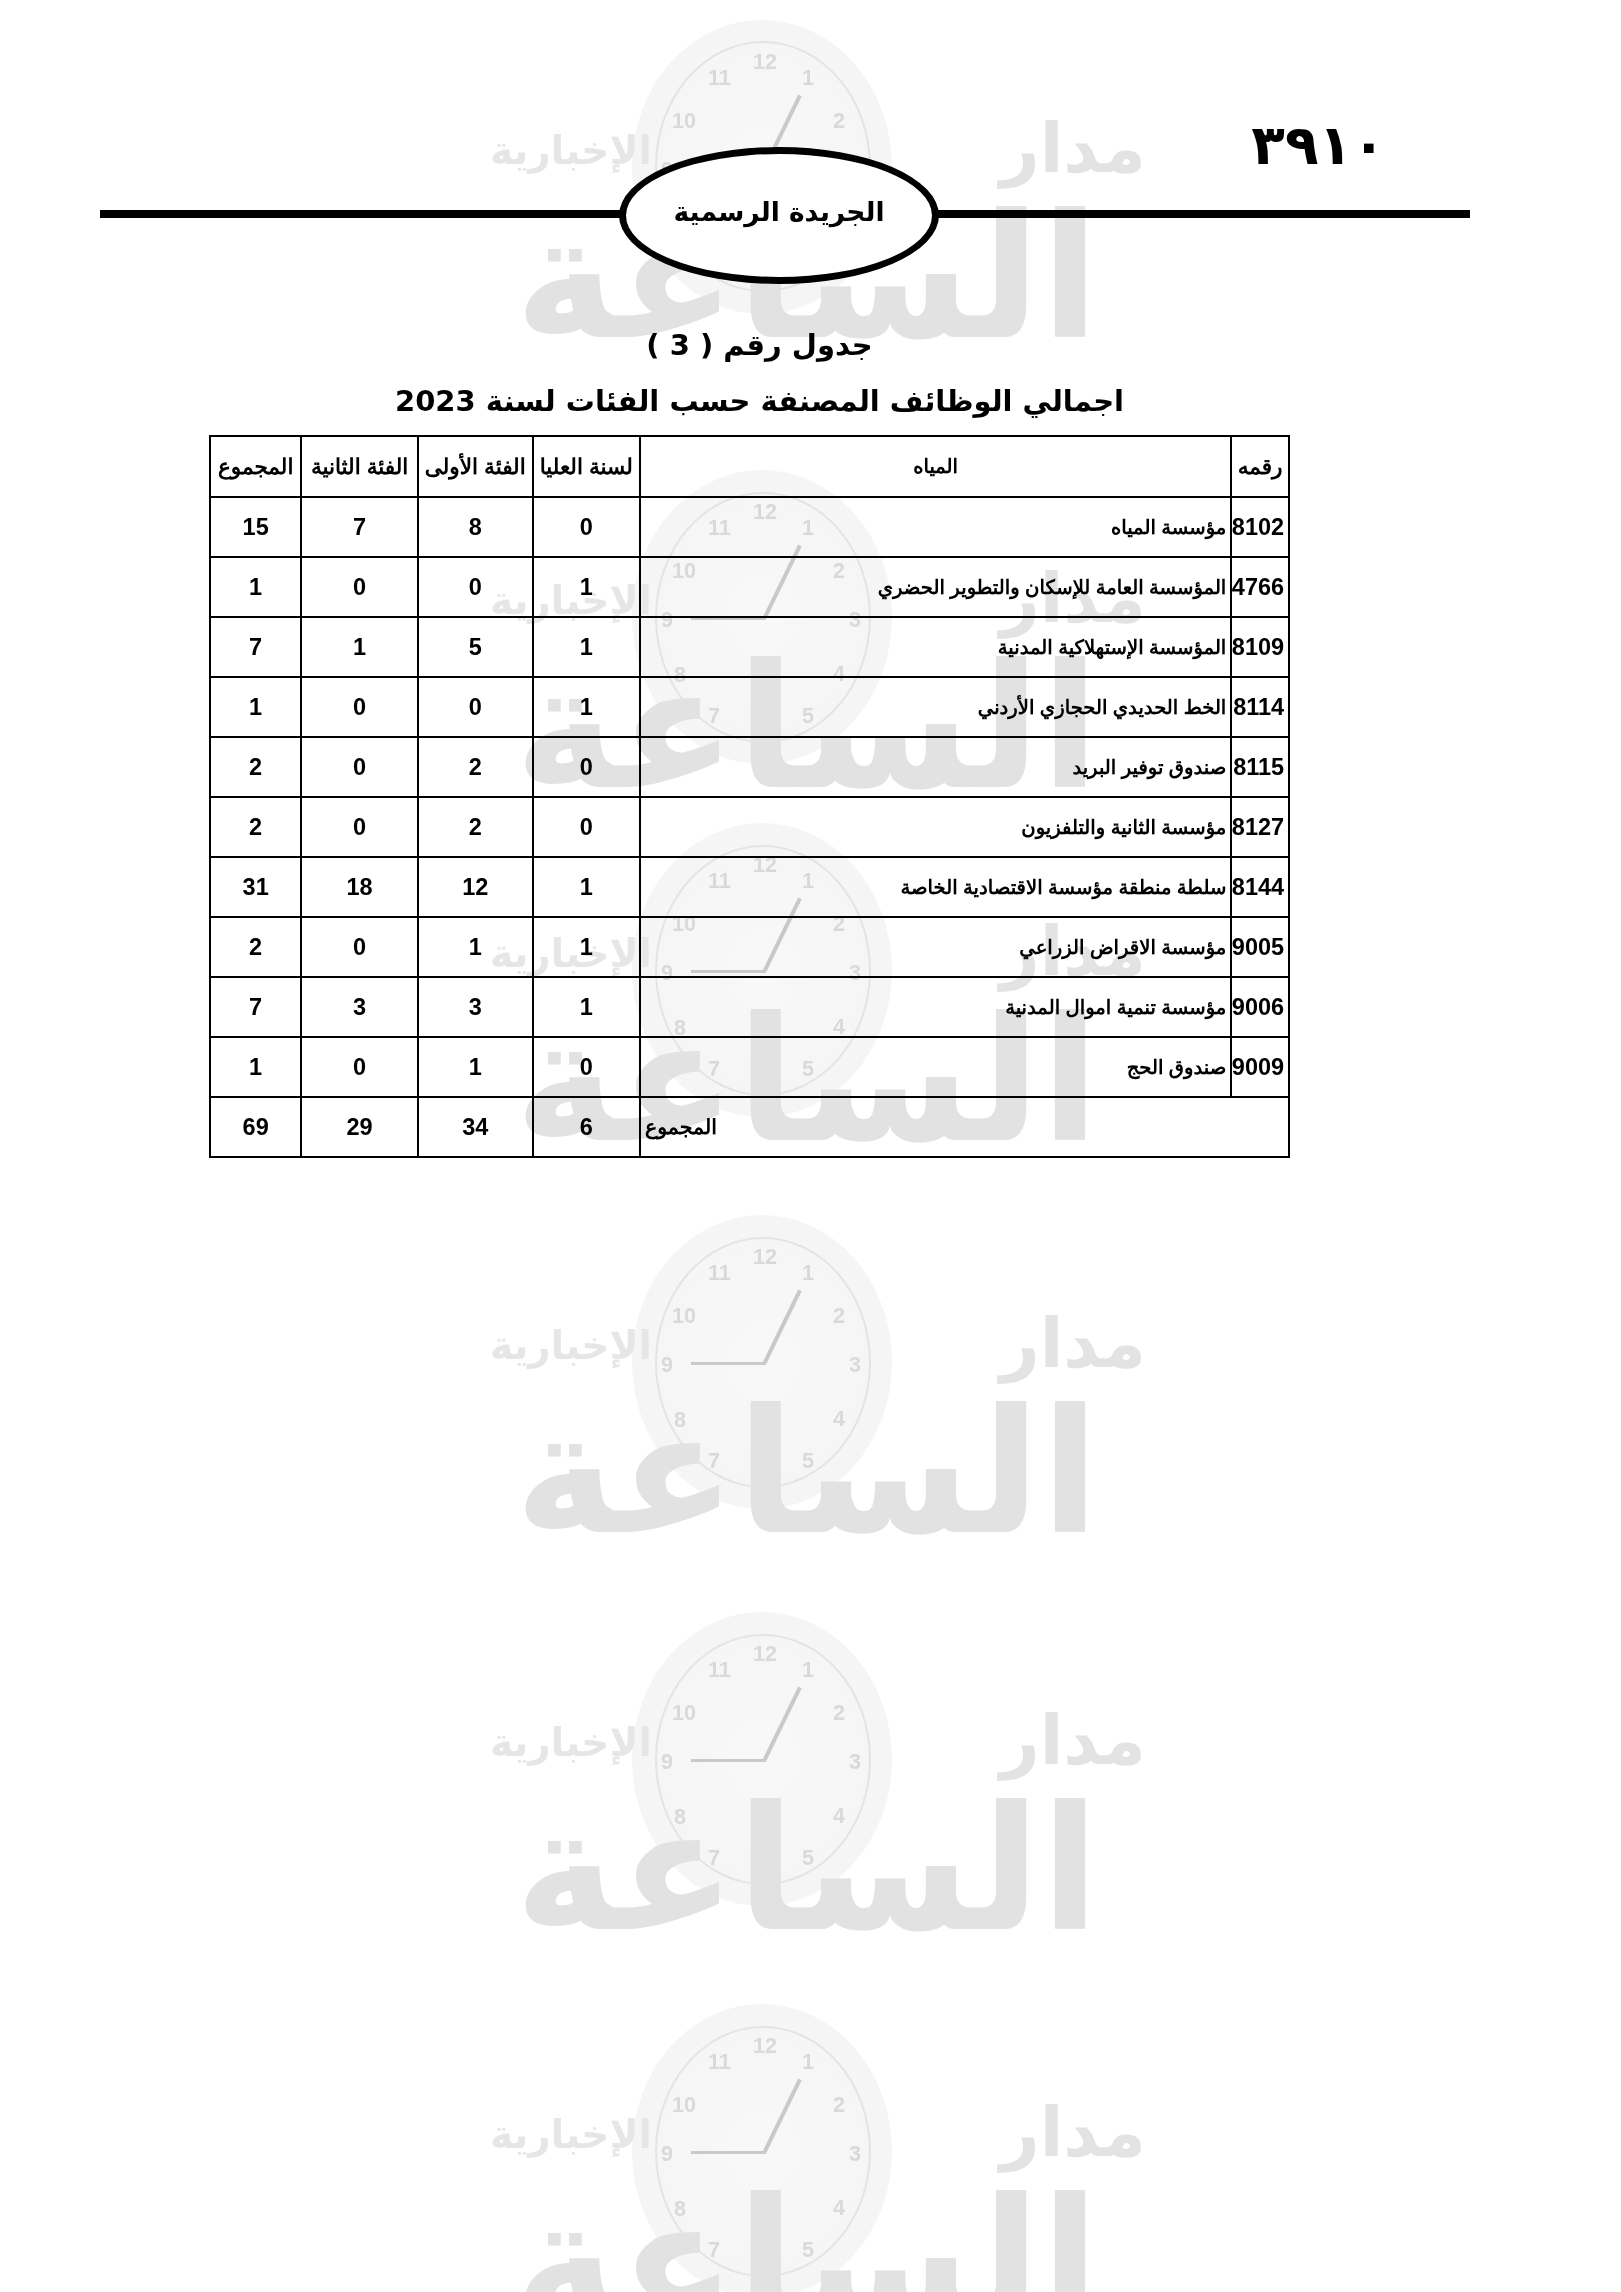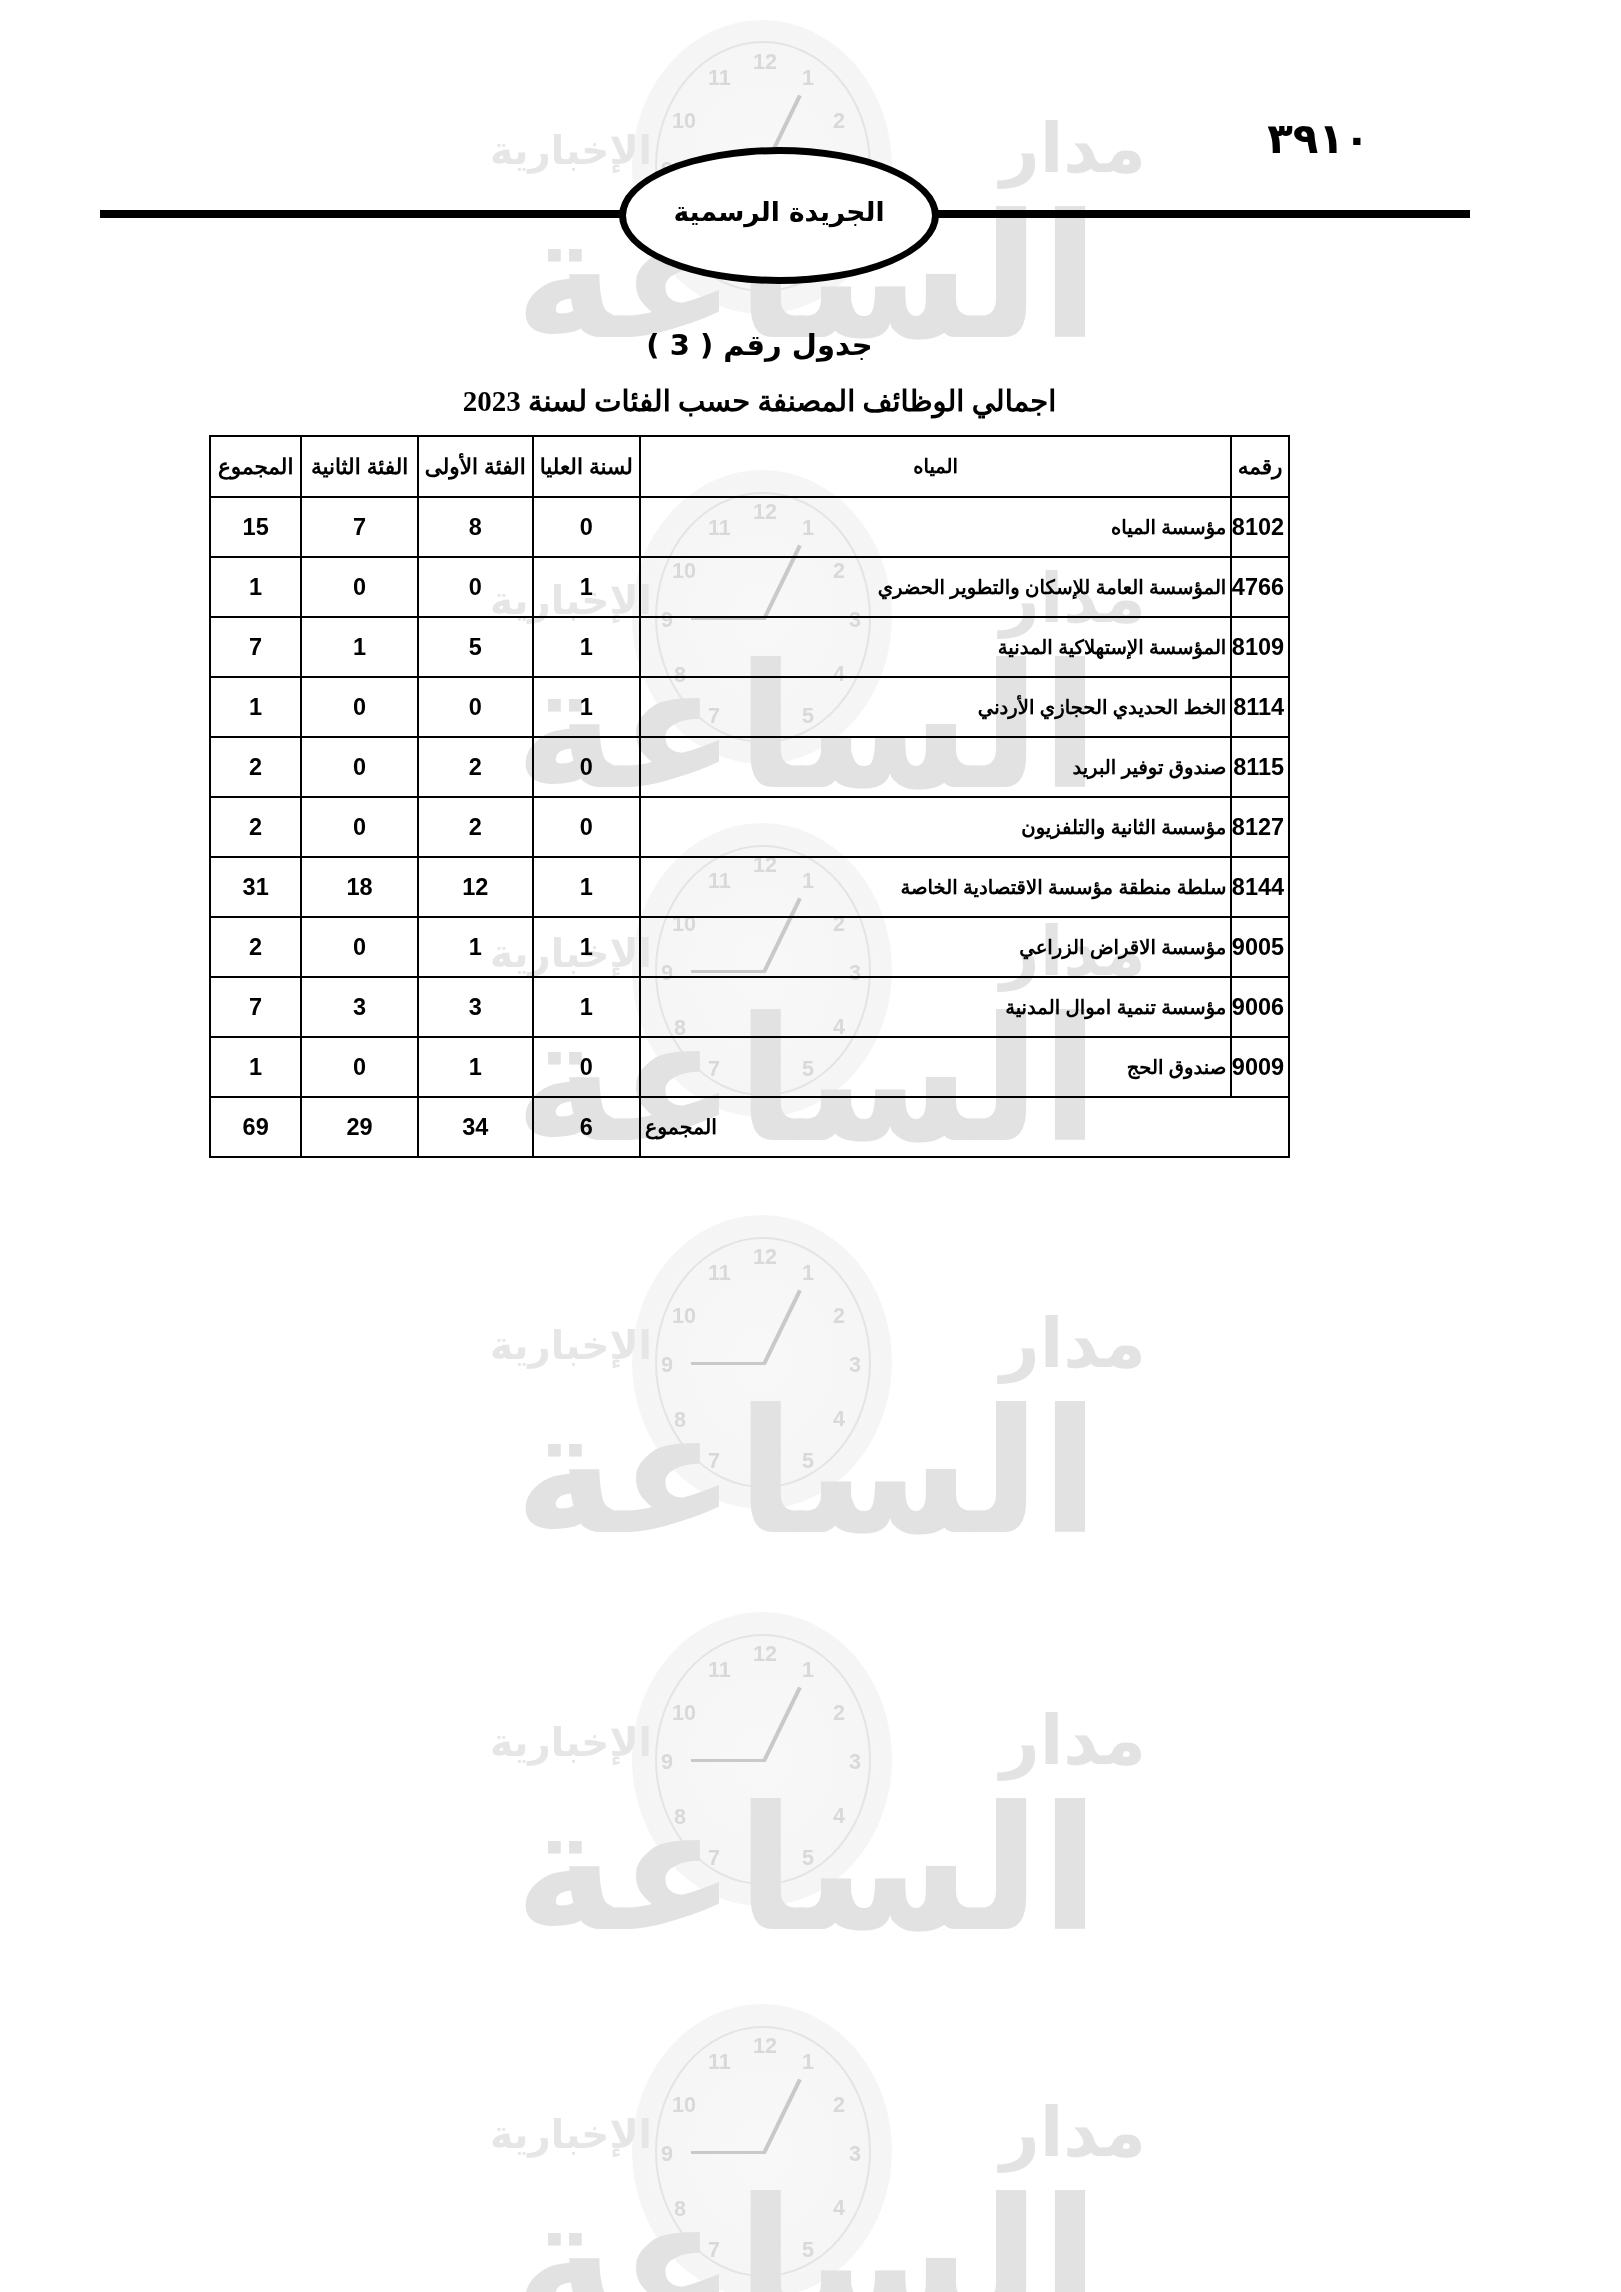--- a/index.html
+++ b/index.html
@@ -36,29 +36,29 @@
   
   .rule { position: absolute; left: 100px; top: 210px; width: 1370px; height: 7.8px; background: #000; }
   .oval {
     position: absolute; left: 619px; top: 147px; width: 320px; height: 137px;
     border: 7.8px solid #000; border-radius: 50%; background: #fff; box-sizing: border-box;
     display: flex; align-items: center; justify-content: center;
   }
   .oval span { font-size: 26.5px; font-weight: bold; direction: rtl; position: relative; top: -3.9px; }
   .page-num {
     position: absolute; left: 1245px; top: 118px; width: 147px; text-align: center;
-    font-size: 42px; font-weight: bold; direction: rtl; line-height: 1;
+    font-size: 55px; font-weight: bold; direction: rtl; line-height: 1;
     font-family: "DejaVu Sans", sans-serif; letter-spacing: 5.9px;
   }
 
   
   .t1 { position: absolute; left: 539px; top: 328px; width: 441px; text-align: center;
     font-size: 29px; font-weight: bold; direction: rtl; }
   .t2 { position: absolute; left: 392px; top: 384px; width: 735px; text-align: center;
-    font-size: 29px; font-weight: bold; direction: rtl; font-family: Liberation Serif, serif; }
+    font-size: 29px; font-weight: bold; direction: rtl; }
 
   
   table.grid {
     position: absolute; left: 209px; top: 435px; width: 1081px;
     border-collapse: collapse; direction: rtl; table-layout: fixed;
     font-family: "Liberation Sans", sans-serif; font-weight: bold;
   }
   table.grid td, table.grid th {
     border: 2.9px solid #000; padding: 0 3.9px; height: 54px; box-sizing: border-box;
     background: transparent;

